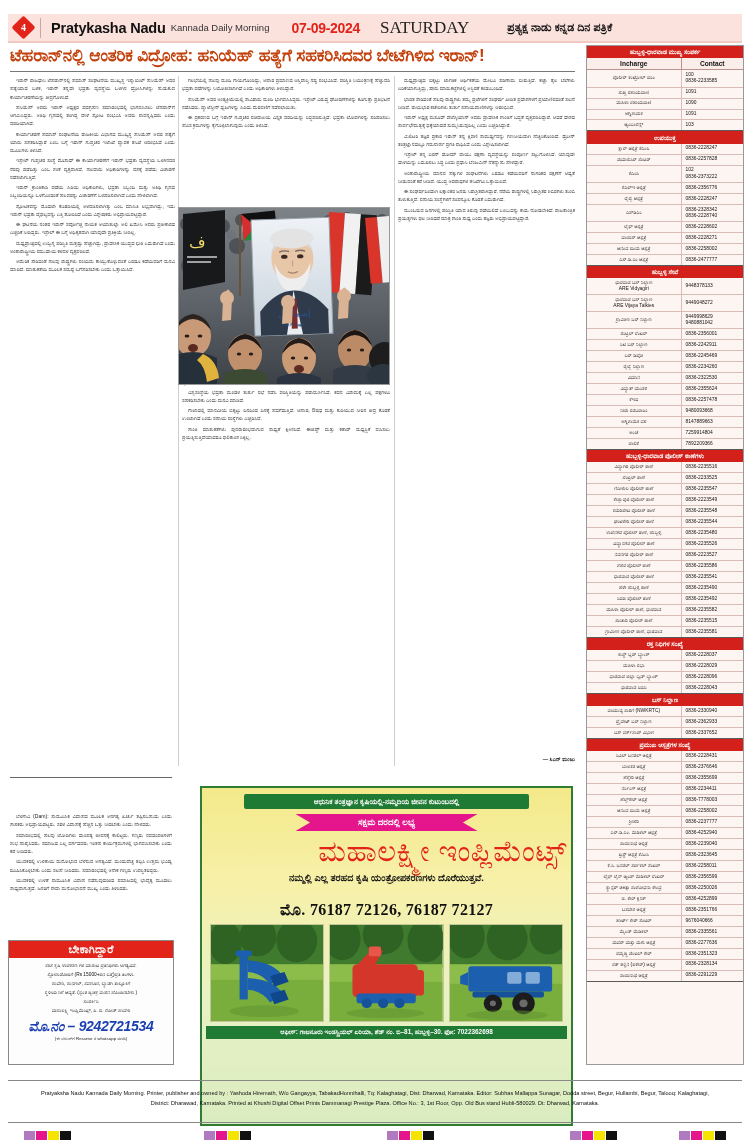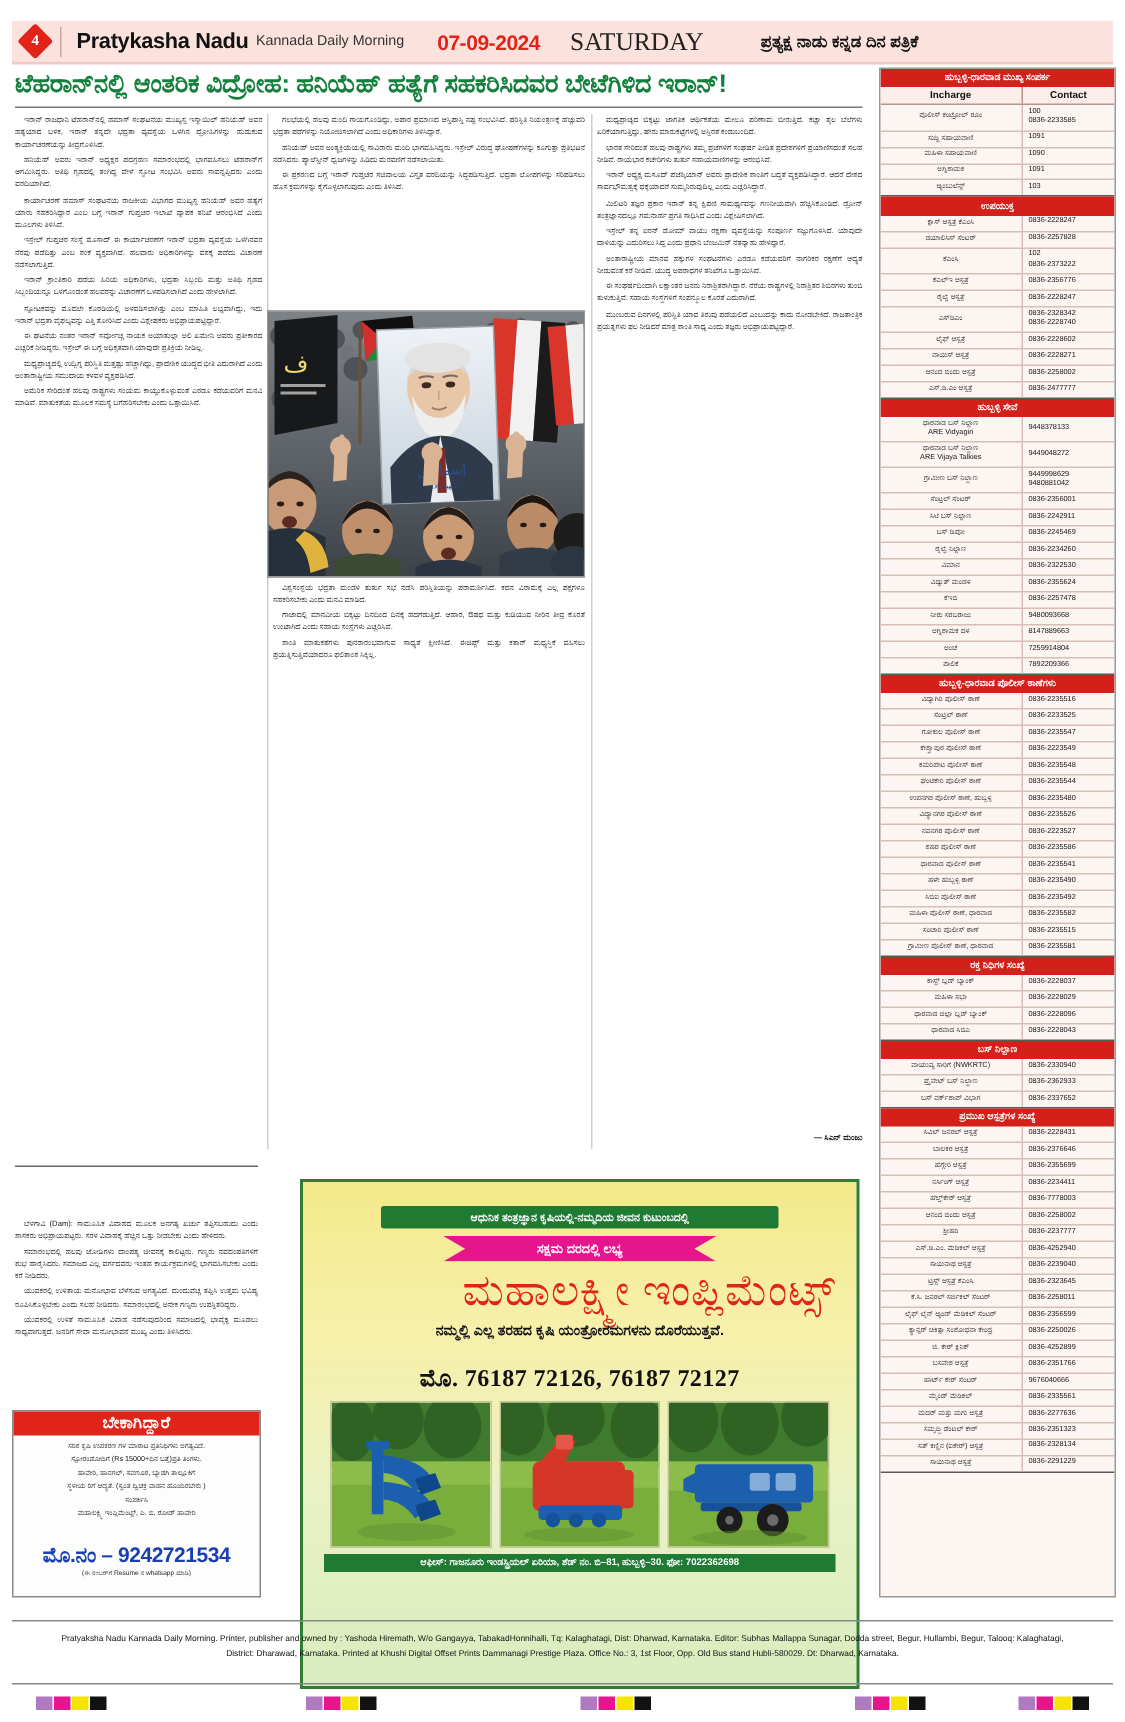--- a/index.html
+++ b/index.html
@@ -40,21 +40,21 @@
     background:#e2231a; color:#fff;
     display:flex; align-items:center; justify-content:center;
     font-size:9.5px; font-weight:bold;
     clip-path: polygon(18px 0, 100% 0, 100% 100%, 0 100%);
   }
   .mh-rule { position:absolute; left:8px; top:41px; width:734px; height:2px; background:#f0c9c3; }
 
   
   .headline {
     position:absolute; left:10px; top:45px; width:565px;
-    font-size:17px; font-weight:bold; color:#15803d; line-height:1.25;
+    font-size:17px; font-weight:bold; color:#c2410c; line-height:1.25;
     letter-spacing:-0.2px;
   }
   .hl-rule { position:absolute; left:10px; top:71px; width:565px; height:1px; background:#777; }
 
   
   .cols { position:absolute; left:10px; top:76px; width:565px; height:690px; }
   .col {
     position:absolute; top:0; height:690px;
     font-size:5.1px; line-height:1.62; text-align:justify; color:#1a1a1a;
     overflow:hidden; word-spacing:-0.3px;
@@ -92,30 +92,30 @@
     border:1px solid #888; background:#fdfdfd;
   }
   .cl-head {
     background:#e2231a; color:#fff; text-align:center;
     font-size:11px; font-weight:bold; padding:2px 0; letter-spacing:0.2px;
   }
   .cl-body { font-size:4.8px; line-height:1.55; text-align:center; padding:4px 5px 0; color:#111; }
   .cl-body p { margin-bottom:1.5px; }
   .cl-phone {
     text-align:center; font-size:14px; font-weight:bold; color:#1a3fb0;
-    margin-top:15px; letter-spacing:-0.3px;
+    margin-top:4px; letter-spacing:-0.3px;font-style:italic;
   }
   .cl-note { text-align:center; font-size:4.4px; color:#222; margin-top:1px; }
 
   
   .bigad {
     position:absolute; left:200px; top:786px; width:373px; height:340px;
     border:2px solid #2f7d32;
     background:linear-gradient(180deg,#f3e98a 0%,#f7f0a8 28%,#e9f2c4 62%,#d9ecc0 100%);
-    padding:14px;
+    padding:4px;
   }
   .ad-greenbar {
     background:#1f7a34; color:#fff; text-align:center;
     font-size:7.2px; font-weight:bold; padding:3px 4px; border-radius:2px;
     margin:2px 38px 0;
   }
   .ad-ribbon {
     margin:5px auto 0; width:182px; background:#e5168b; color:#fff;
     text-align:center; font-size:8.6px; font-weight:bold; padding:3px 0;
     clip-path: polygon(0 0, 100% 0, 92% 50%, 100% 100%, 0 100%, 8% 50%);
@@ -414,21 +414,21 @@
       <span>ಮೊ.ನಂ –</span>
       <span>9242721534</span>
     </div>
     <div class="cl-note">(ಈ ನಂಬರ್‌ಗೆ Resume ನ whatsapp ಮಾಡಿ)</div>
   </div>
 
   <div class="bigad">
     <div class="ad-greenbar">ಆಧುನಿಕ ತಂತ್ರಜ್ಞಾನ ಕೃಷಿಯಲ್ಲಿ-ನಮ್ಮದಿಯ ಜೀವನ ಕುಟುಂಬದಲ್ಲಿ</div>
     <div class="ad-ribbon">ಸಕ್ಷಮ ದರದಲ್ಲಿ ಲಭ್ಯ</div>
     <div class="ad-title">ಮಹಾಲಕ್ಷ್ಮೀ ಇಂಪ್ಲಿಮೆಂಟ್ಸ್</div>
-    <div class="ad-line">ನಮ್ಮಲ್ಲಿ ಎಲ್ಲ ತರಹದ ಕೃಷಿ ಯಂತ್ರೋರಮಗಳನು ದೊರೆಯುತ್ತವೆ.</div>
+    <div class="ad-line">ನಮ್ಮಲ್ಲಿ ಎಲ್ಲ ತರಹದ ಕೃಷಿ ಯಂತ್ರೋಪಕರಣಗಳು ದೊರೆಯುತ್ತವೆ.</div>
     <div class="ad-phone">ಮೊ. 76187 72126, 76187 72127</div>
     <div class="ad-imgs">
       <div class="thumb">
         <svg width="100%" height="100%" viewBox="0 0 110 98" preserveAspectRatio="none">
           <rect width="110" height="98" fill="#76a83c"></rect>
           <rect width="110" height="44" fill="#3f7a2e"></rect>
           <g fill="#2d5f22" opacity="0.85">
             <ellipse cx="14" cy="18" rx="16" ry="22"></ellipse>
               <ellipse cx="46" cy="12" rx="18" ry="20"></ellipse>
             <ellipse cx="84" cy="16" rx="20" ry="22"></ellipse>

